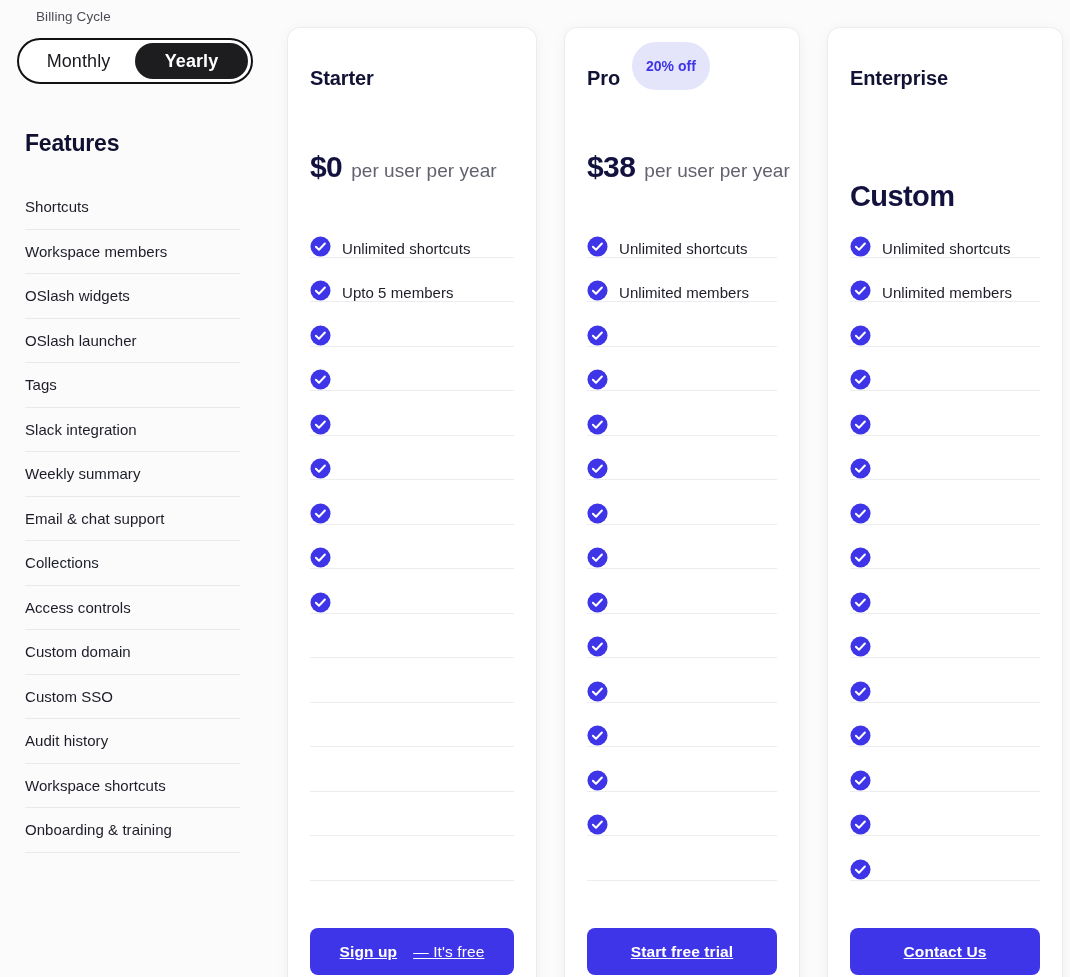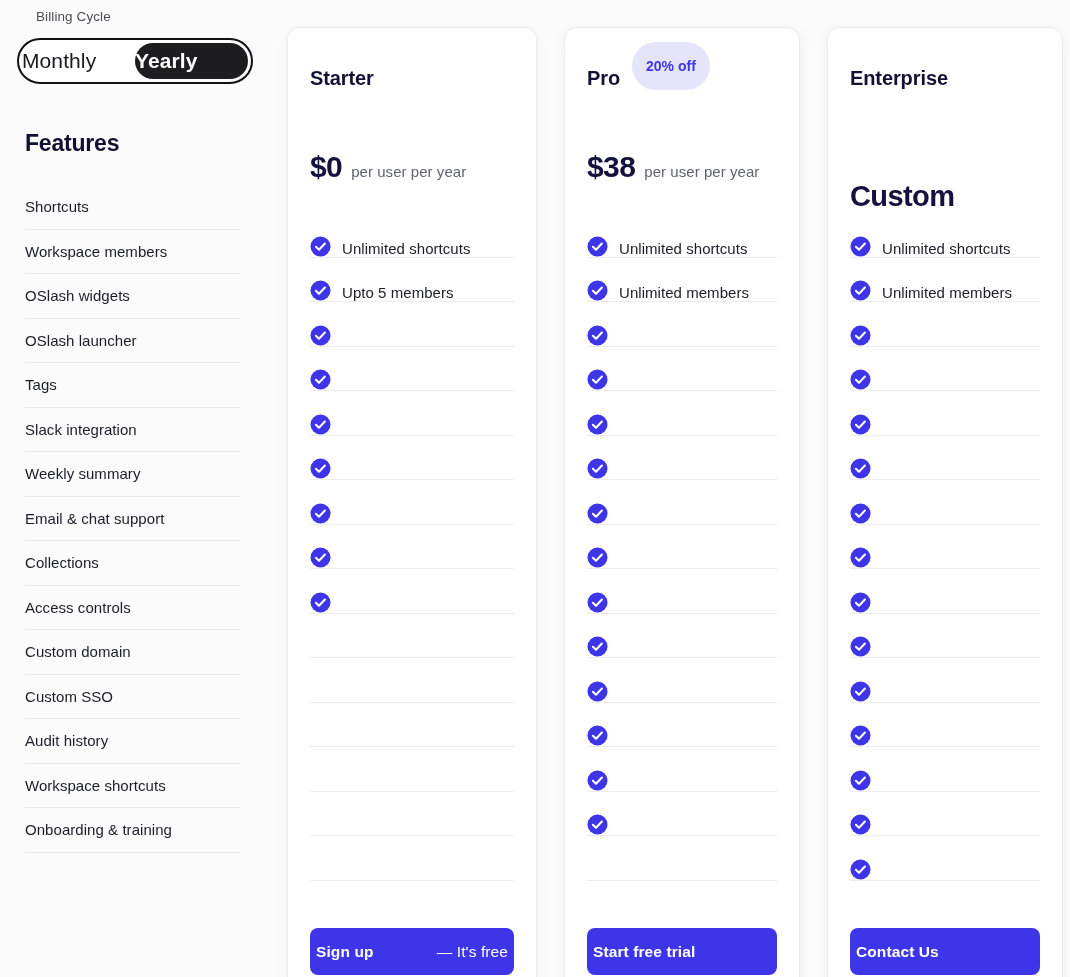--- a/index.html
+++ b/index.html
@@ -47,22 +47,22 @@
     display: flex;
     align-items: center;
     padding: 3px;
   }
   .toggle-opt {
     flex: 1 1 0;
     height: 100%;
     border-radius: 999px;
     display: flex;
     align-items: center;
-    justify-content: flex-start;
-    font-size: 21px;
+    justify-content: center;
+    font-size: 18px;
     color: #19191d;
     cursor: pointer;
     user-select: none;
     letter-spacing: 0.1px;
   }
   .toggle-opt.active {
     background: #1d1d1f;
     color: #ffffff;
     font-weight: bold;
   }
@@ -146,21 +146,21 @@
     gap: 9px;
   }
   .price-amount {
     font-size: 30px;
     font-weight: bold;
     color: #13123f;
     letter-spacing: -0.6px;
   }
   .price-amount.custom { font-size: 29px; margin-top: 30px; }
   .price-unit {
-    font-size: 15px;
+    font-size: 19px;
     color: #62626f;
     letter-spacing: 0.05px;
   }
 
   .plan-rows {
     position: absolute;
     left: 22px;
     right: 22px;
     top: 185px;
   }
@@ -194,22 +194,23 @@
     color: #ffffff;
     border: none;
     border-radius: 8px;
     font-family: "Liberation Sans", sans-serif;
     font-size: 15.5px;
     font-weight: bold;
     letter-spacing: 0.1px;
     cursor: pointer;
     display: flex;
     align-items: center;
-    justify-content: space-between;
+    justify-content: center;
     gap: 16px;
+    text-decoration: underline;
   }
   .cta .light { font-weight: normal; }
 </style>
 </head>
 <body>
 
 <div class="page">
 
   <div class="features-col">
 

